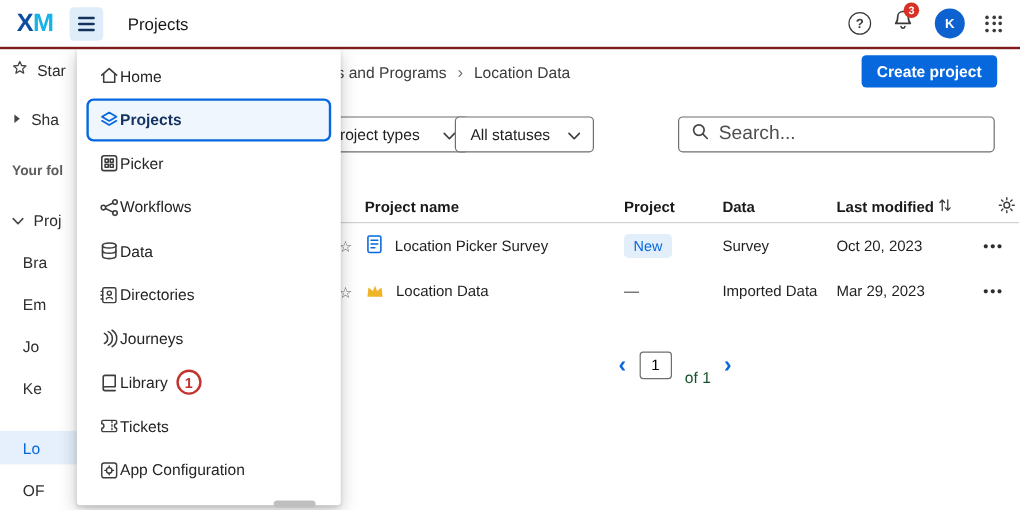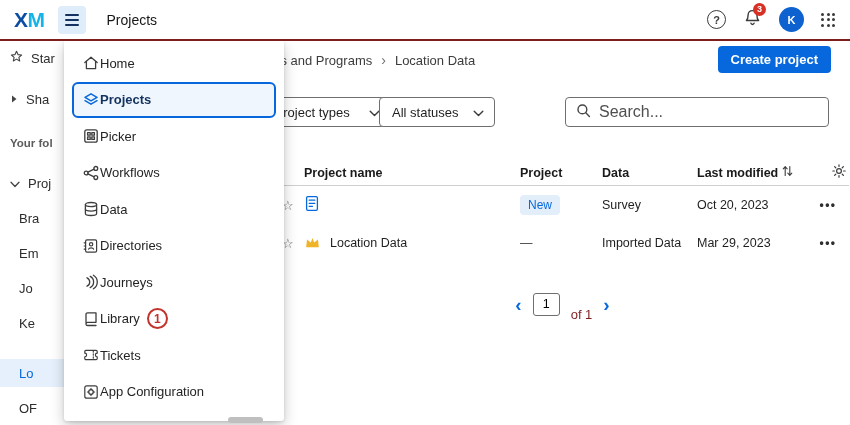--- a/index.html
+++ b/index.html
@@ -58,21 +58,21 @@
   .badge { display: inline-block; background: #E3EEFB; color: #0768DD; font-size: 12px; padding: 3px 8px; border-radius: 4px; }
   .dash { color: #3c3c3c; }
   .row-menu { letter-spacing: 1.5px; color: #2e2e2e; font-weight: 700; font-size: 12px; text-align: center; cursor: pointer; }
   .th-mod { display: flex; align-items: flex-end; gap: 4px; }
   .th-gear { display: flex; justify-content: flex-end; padding-right: 2px; cursor: pointer; }
 
   
   .pagination { position: absolute; left: 276px; top: 286px; width: 573px; display: flex; align-items: center; justify-content: center; gap: 11px; z-index: 1; font-size: 13px; }
   .pg-arrow { color: #0768DD; font-size: 19px; font-weight: 700; line-height: 1; cursor: pointer; background: none; border: none; font-family: inherit; }
   .pg-input { width: 27px; height: 23px; border: 1px solid #6F6F6F; border-radius: 3px; text-align: center; font-size: 12.5px; font-family: inherit; }
-  .pg-of { color: #7f1d1d; margin-top: 21px; }
+  .pg-of { color: #14532d; margin-top: 21px; }
 
   .scroll-thumb { position: absolute; left: 228px; top: 417px; width: 35px; height: 6px; background: #BFBFBF; border-radius: 3px; z-index: 45; cursor: pointer; }
 </style>
 </head>
 <body>
 
 <div class="topbar">
   <div class="logo"><span class="lx">X</span><span class="lm">M</span></div>
   <button class="hamburger">
       <span></span>
@@ -192,20 +192,21 @@
       </div>
   </div>
 
   <div class="trow tbody-row">
     <div class="fav-star">☆</div>
     <div class="cell-name">
       <span><svg width="16" height="17" viewBox="0 0 16 17" fill="none" stroke="#0768DD" stroke-width="1.3" stroke-linecap="round" stroke-linejoin="round">
             <rect x="2.6" y="1.6" width="10.8" height="13.8" rx="1.4"></rect>
             <path d="M5.2 5.2 H10.8 M5.2 8.3 H10.8 M5.2 11.4 H8.4"></path>
           </svg></span>
+      <span>Location Picker Survey</span>
     </div>
     <div><span class="badge">New</span></div>
     <div>Survey</div>
     <div>Oct 20, 2023</div>
     <div class="row-menu">•••</div>
   </div>
 
   <div class="trow tbody-row">
     <div class="fav-star">☆</div>
     <div class="cell-name">

